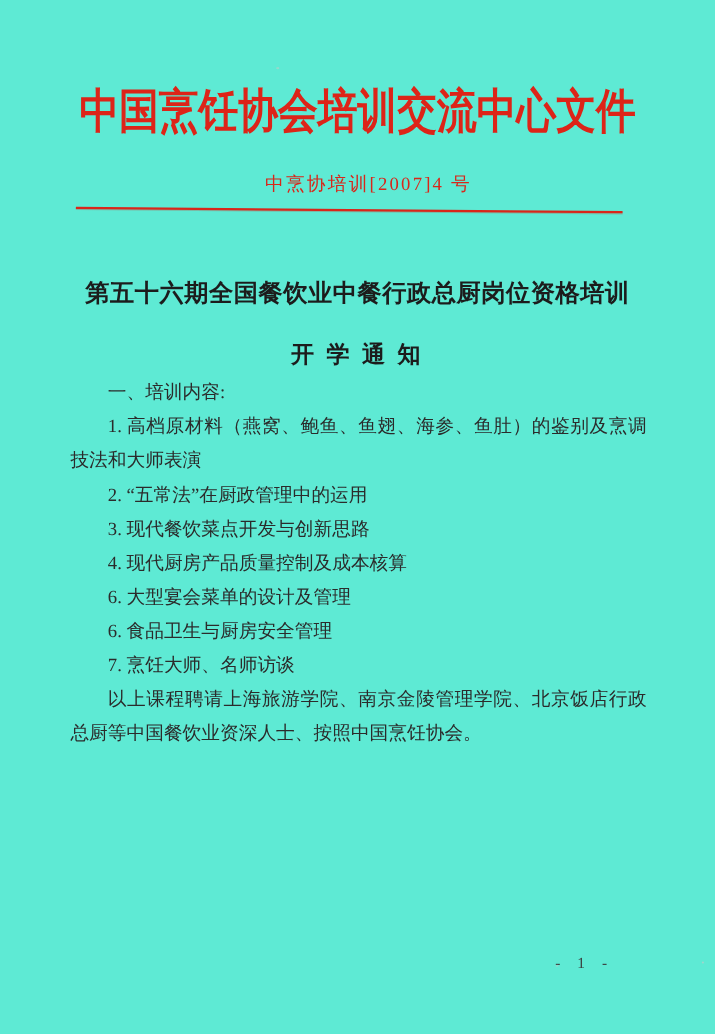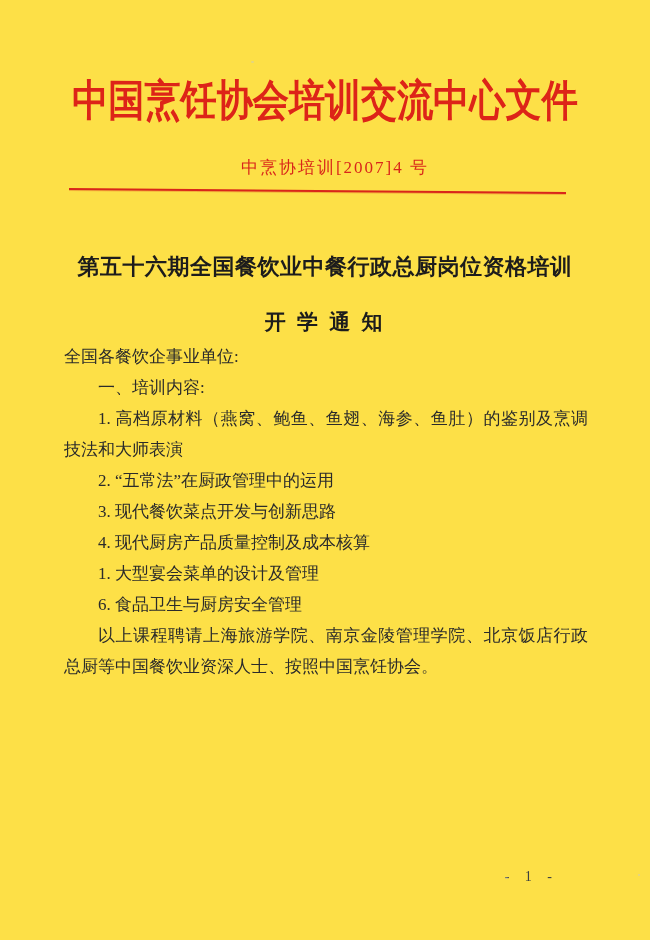--- a/index.html
+++ b/index.html
@@ -2,21 +2,21 @@
 <html><head>
 <meta charset="utf-8">
 <style>
   * { margin: 0; padding: 0; box-sizing: border-box; }
   html, body { background: #e8e8e8; }
   .page {
     position: relative;
     width: 650px;
     height: 940px;
     margin: 0 auto;
-    background: #fde047;
+    background: #5eead4;
     overflow: hidden;
     font-family: "Liberation Serif", serif;
   }
   
   .org-title {
     position: absolute;
     top: 72px;
     left: 0;
     width: 100%;
     text-align: center;
@@ -112,28 +112,28 @@
   <div class="doc-number">中烹协培训[2007]4 号</div>
 
   <div class="red-rule"></div>
 
   <div class="notice-title">
     <div class="line1">第五十六期全国餐饮业中餐行政总厨岗位资格培训</div>
     <div class="line2">开 学 通 知</div>
   </div>
 
   <div class="body-text">
-    <p>全国各餐饮企事业单位:</p>
     <p class="para heading">一、培训内容:</p>
     <p class="para">1. 高档原材料（燕窝、鲍鱼、鱼翅、海参、鱼肚）的鉴别及烹调技法和大师表演</p>
     <p class="para">2. “五常法”在厨政管理中的运用</p>
     <p class="para">3. 现代餐饮菜点开发与创新思路</p>
     <p class="para">4. 现代厨房产品质量控制及成本核算</p>
-    <p class="para">1. 大型宴会菜单的设计及管理</p>
+    <p class="para">6. 大型宴会菜单的设计及管理</p>
     <p class="para">6. 食品卫生与厨房安全管理</p>
+    <p class="para">7. 烹饪大师、名师访谈</p>
     <p class="para">以上课程聘请上海旅游学院、南京金陵管理学院、北京饭店行政总厨等中国餐饮业资深人士、按照中国烹饪协会。</p>
   </div>
 
   <div class="page-number">- 1 -</div>
 
   <div class="speck s1"></div>
   <div class="speck s2"></div>
   <div class="speck s3"></div>
 
 </div>

